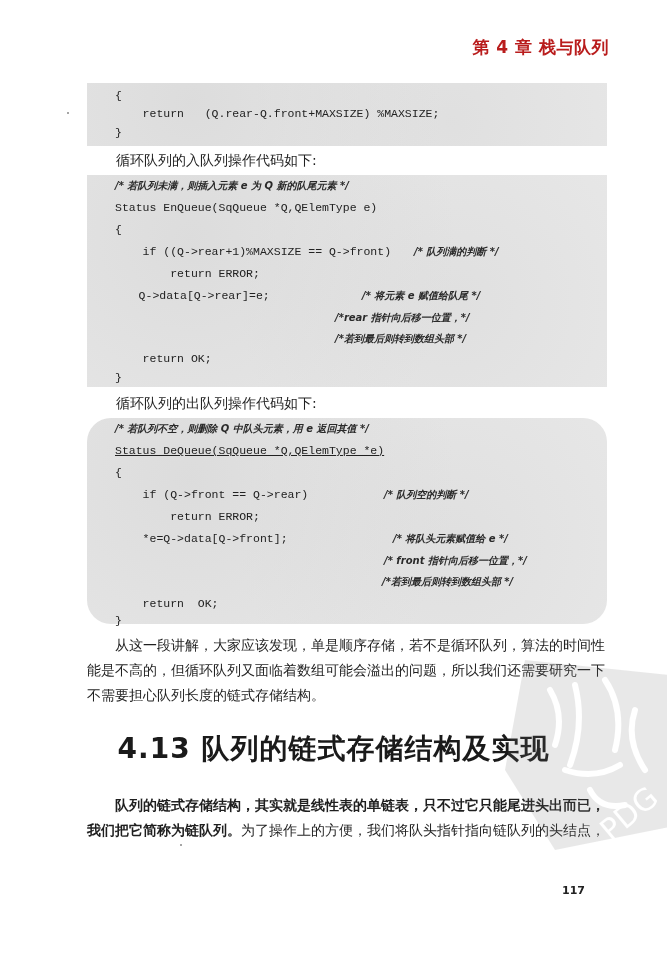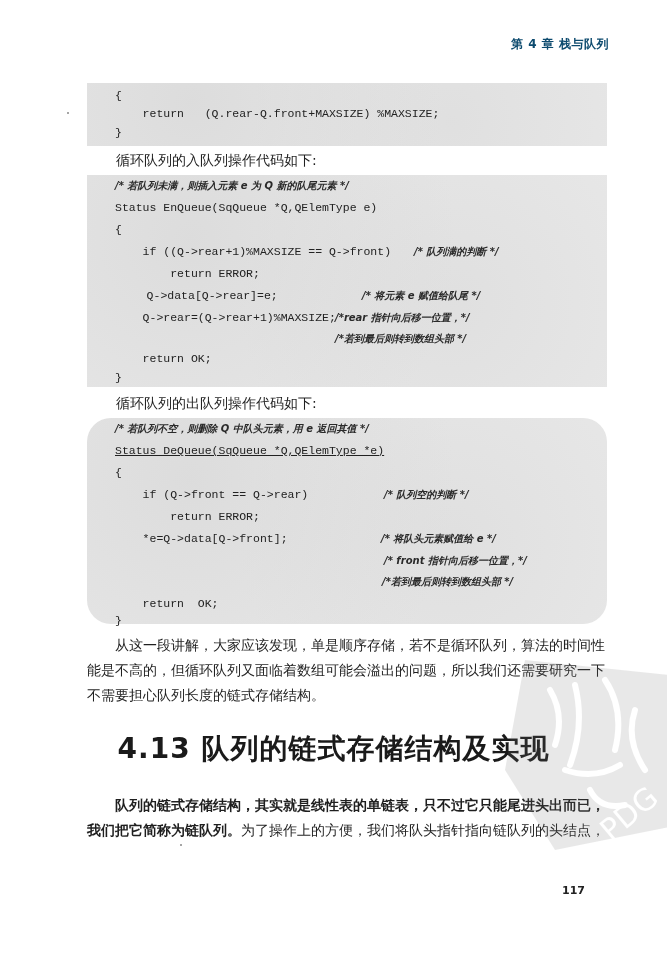--- a/index.html
+++ b/index.html
@@ -12,23 +12,23 @@
       height: 967px;
       position: relative;
       overflow: hidden;
       font-family: "DejaVu Sans", "Liberation Sans", sans-serif;
       color: #1a1a1a;
     }
     .running-header {
       position: absolute;
       top: 36px;
       right: 58px;
-      font-size: 12px;
+      font-size: 17px;
       font-weight: bold;
-      color: #0c4a6e;
+      color: #b91c1c;
       letter-spacing: 0.5px;
     }
     .code-block {
       position: absolute;
       left: 87px;
       width: 520px;
       background: #e7e7e7;
       background-image:
         radial-gradient(circle at 20% 30%, rgba(200,200,200,0.35) 0, rgba(200,200,200,0) 60%),
         radial-gradient(circle at 70% 60%, rgba(210,210,210,0.35) 0, rgba(210,210,210,0) 55%);
@@ -123,40 +123,39 @@
 
 <div class="lead-in" style="top:152px;">循环队列的入队列操作代码如下:</div>
 
 <div class="code-block" style="top:175px; height:212px;">
   <div class="code-comment" style="top:3px; left:28px;text-align:right;">/* 若队列未满，则插入元素 e 为 Q 新的队尾元素 */</div>
   <div class="code-line" style="top:25px; left:28px;">Status EnQueue(SqQueue *Q,QElemType e)</div>
   <div class="code-line" style="top:47px; left:28px;">{</div>
   <div class="code-line" style="top:69px; left:28px;">    if ((Q-&gt;rear+1)%MAXSIZE == Q-&gt;front)</div>
   <div class="code-comment" style="top:69px; left:327px;">/* 队列满的判断 */</div>
   <div class="code-line" style="top:91px; left:28px;">        return ERROR;</div>
-  <div class="code-line" style="top:113px; left:32px;">    Q-&gt;data[Q-&gt;rear]=e;</div>
+  <div class="code-line" style="top:113px; left:24px;">    Q-&gt;data[Q-&gt;rear]=e;</div>
   <div class="code-comment" style="top:113px; left:275px;">/* 将元素 e 赋值给队尾 */</div>
-  <div class="code-line" style="top:135px; left:28px;">    Q-&gt;rear=(Q-&gt;rear+1)%MAXSIZE;</div>
   <div class="code-comment" style="top:135px; left:248px;">/*rear 指针向后移一位置，*/</div>
   <div class="code-comment" style="top:156px; left:248px;">/*若到最后则转到数组头部 */</div>
   <div class="code-line" style="top:176px; left:28px;">    return OK;</div>
   <div class="code-line" style="top:195px; left:28px;">}</div>
 </div>
 
 <div class="lead-in" style="top:395px;">循环队列的出队列操作代码如下:</div>
 
 <div class="code-block" style="top:418px; height:206px;border-radius:24px;">
   <div class="code-comment" style="top:3px; left:28px;">/* 若队列不空，则删除 Q 中队头元素，用 e 返回其值 */</div>
   <div class="code-line" style="top:25px; left:28px;text-decoration:underline;">Status DeQueue(SqQueue *Q,QElemType *e)</div>
   <div class="code-line" style="top:47px; left:28px;">{</div>
   <div class="code-line" style="top:69px; left:28px;">    if (Q-&gt;front == Q-&gt;rear)</div>
   <div class="code-comment" style="top:69px; left:297px;">/* 队列空的判断 */</div>
   <div class="code-line" style="top:91px; left:28px;">        return ERROR;</div>
   <div class="code-line" style="top:113px; left:28px;">    *e=Q-&gt;data[Q-&gt;front];</div>
-  <div class="code-comment" style="top:113px; left:294px;">/* 将队头元素赋值给 e */</div>
+  <div class="code-comment" style="top:113px; left:306px;">/* 将队头元素赋值给 e */</div>
   <div class="code-comment" style="top:135px; left:297px;">/* front 指针向后移一位置，*/</div>
   <div class="code-comment" style="top:156px; left:295px;">/*若到最后则转到数组头部 */</div>
   <div class="code-line" style="top:178px; left:28px;">    return  OK;</div>
   <div class="code-line" style="top:195px; left:28px;">}</div>
 </div>
 
 <div class="body-text indent" style="top:633px;">从这一段讲解，大家应该发现，单是顺序存储，若不是循环队列，算法的时间性能是不高的，但循环队列又面临着数组可能会溢出的问题，所以我们还需要研究一下不需要担心队列长度的链式存储结构。</div>
 
 <div class="section-heading">4.13  队列的链式存储结构及实现</div>
 

